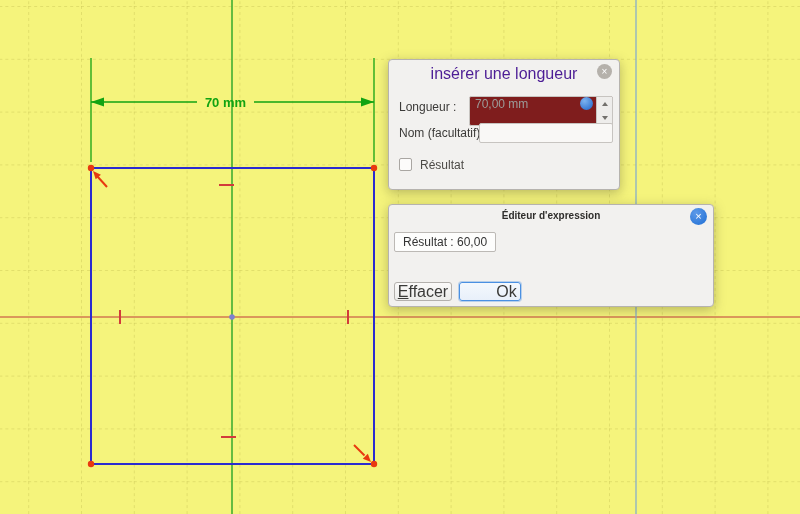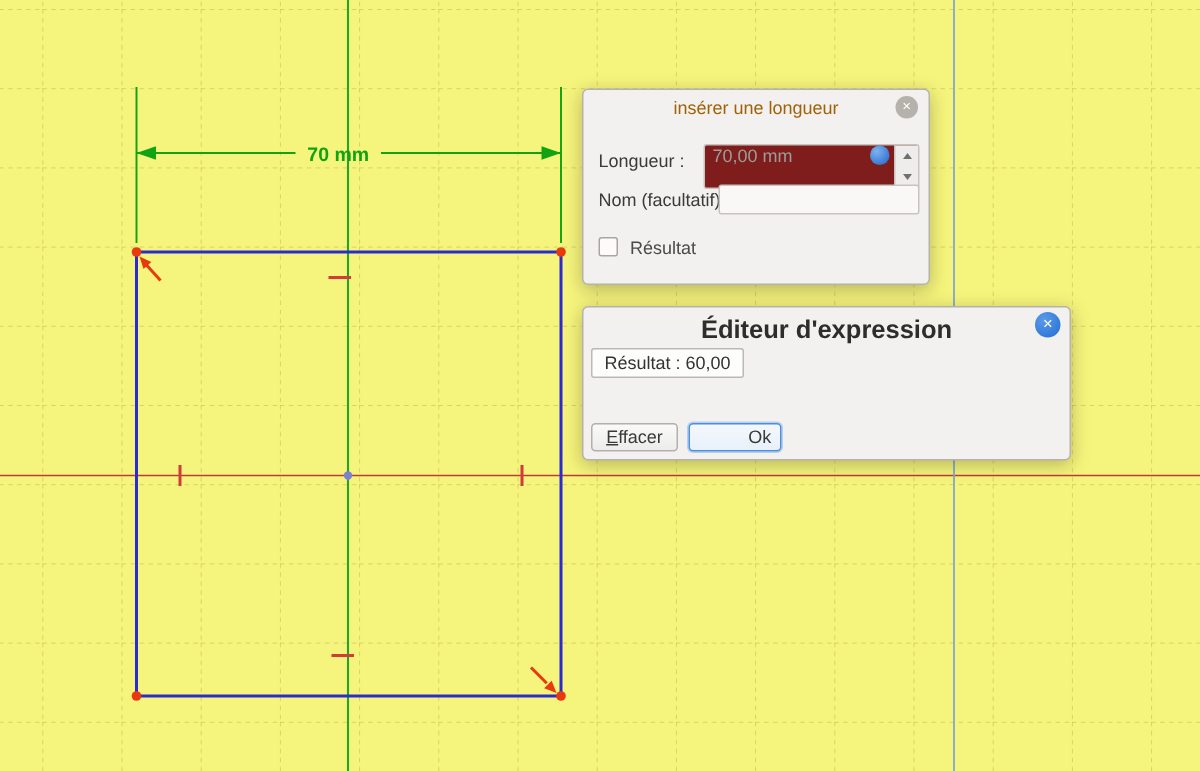--- a/index.html
+++ b/index.html
@@ -9,21 +9,21 @@
 
   
   .dlg{position:absolute;background:#f2f1ef;border:1px solid #b6b3ae;border-radius:4px;
        box-shadow:0 3px 12px rgba(70,70,40,.35);font-size:12px;color:#3b3a38;}
   .dlg .titlebar{position:absolute;left:0;top:0;right:0;height:24px;}
   .dlg .title{position:absolute;left:0;right:0;top:5px;text-align:center;}
   .closebtn{position:absolute;border-radius:50%;color:#fff;text-align:center;cursor:default;}
 
   
   .d1{left:388px;top:59px;width:230px;height:129px;}
-  .d1 .title{color:#a16207;font-size:12px;}
+  .d1 .title{color:#4c1d95;font-size:16px;}
   .d1 .closebtn{right:7px;top:4px;width:15px;height:15px;line-height:15px;font-size:10px;background:#b5b1ab;}
   .d1 .lbl{position:absolute;left:10px;font-size:12px;color:#3b3a38;}
   .lbl-long{top:40px;}
   .lbl-nom{top:66px;}
   .field1{position:absolute;left:80px;top:36px;width:144px;height:30px;background:#7f1d1d;
           border:1px solid #c7c4c0;border-radius:2px;display:flex;align-items:flex-start;box-sizing:border-box;}
   .field1 .val{flex:1;color:#9c9c9a;padding-left:5px;font-size:12px;white-space:nowrap;overflow:hidden;}
   .exp-circle{width:13px;height:13px;border-radius:50%;flex:0 0 13px;
           background:radial-gradient(circle at 35% 30%, #7db3ef, #1e63c9);margin-right:3px;}
   .spin{width:15px;align-self:stretch;border-left:1px solid #c7c4c0;display:flex;flex-direction:column;background:#eeedeb;}
@@ -31,30 +31,30 @@
   .tri-up{width:0;height:0;border-left:3px solid transparent;border-right:3px solid transparent;border-bottom:4px solid #72706c;}
   .tri-down{width:0;height:0;border-left:3px solid transparent;border-right:3px solid transparent;border-top:4px solid #72706c;}
   .field2{position:absolute;left:90px;top:63px;width:134px;height:20px;background:#f9f8f6;
           border:1px solid #c7c4c0;border-radius:2px;box-sizing:border-box;}
   .checkbox{position:absolute;left:10px;top:98px;width:13px;height:13px;background:#fcfbfa;
           border:1px solid #a9a6a2;border-radius:2px;box-sizing:border-box;}
   .lbl-ref{position:absolute;left:31px;top:98px;color:#4c4a46;}
 
   
   .d2{left:388px;top:204px;width:324px;height:101px;}
-  .d2 .title{font-weight:bold;color:#2e2d2b;font-size:17px;}
+  .d2 .title{font-weight:bold;color:#2e2d2b;font-size:10px;}
   .d2 .closebtn{right:6px;top:3px;width:17px;height:17px;line-height:17px;font-size:11px;
           background:radial-gradient(circle at 35% 30%, #5d9ae8, #1f6ed4);}
   .result-box{position:absolute;left:5px;top:27px;height:18px;line-height:18px;padding:0 8px;
           background:#fdfdfc;border:1px solid #bcb9b5;border-radius:2px;font-size:12px;color:#333;}
   .expr-input{position:absolute;left:5px;top:51px;right:5px;height:19px;background:#ffffff;
           border:1px solid #4a90e2;border-radius:2px;box-shadow:0 0 2px rgba(74,144,226,.6);
           line-height:17px;font-size:12px;padding-left:2px;box-sizing:border-box;white-space:nowrap;overflow:hidden;}
   .sel{background:#3584e4;color:#fff;padding:0 1px;}
-  .btn{position:absolute;top:77px;height:19px;line-height:17px;text-align:center;font-size:12px;color:#3a3a38;
+  .btn{position:absolute;top:77px;height:19px;line-height:17px;text-align:center;font-size:16px;color:#3a3a38;
           background:linear-gradient(#fbfaf9,#ececea);border:1px solid #b3b0ac;border-radius:3px;box-sizing:border-box;}
   .btn-clear{left:5px;width:58px;}
   .btn-ok{left:70px;width:62px;border:1px solid #4a90e2;box-shadow:0 0 0 1px rgba(74,144,226,.35);
           background:linear-gradient(#f4f8fd,#e8f0fa);padding-left:33px;}
   .accel{text-decoration:underline;}
 </style>
 </head>
 <body>
 
 <div class="stage">

